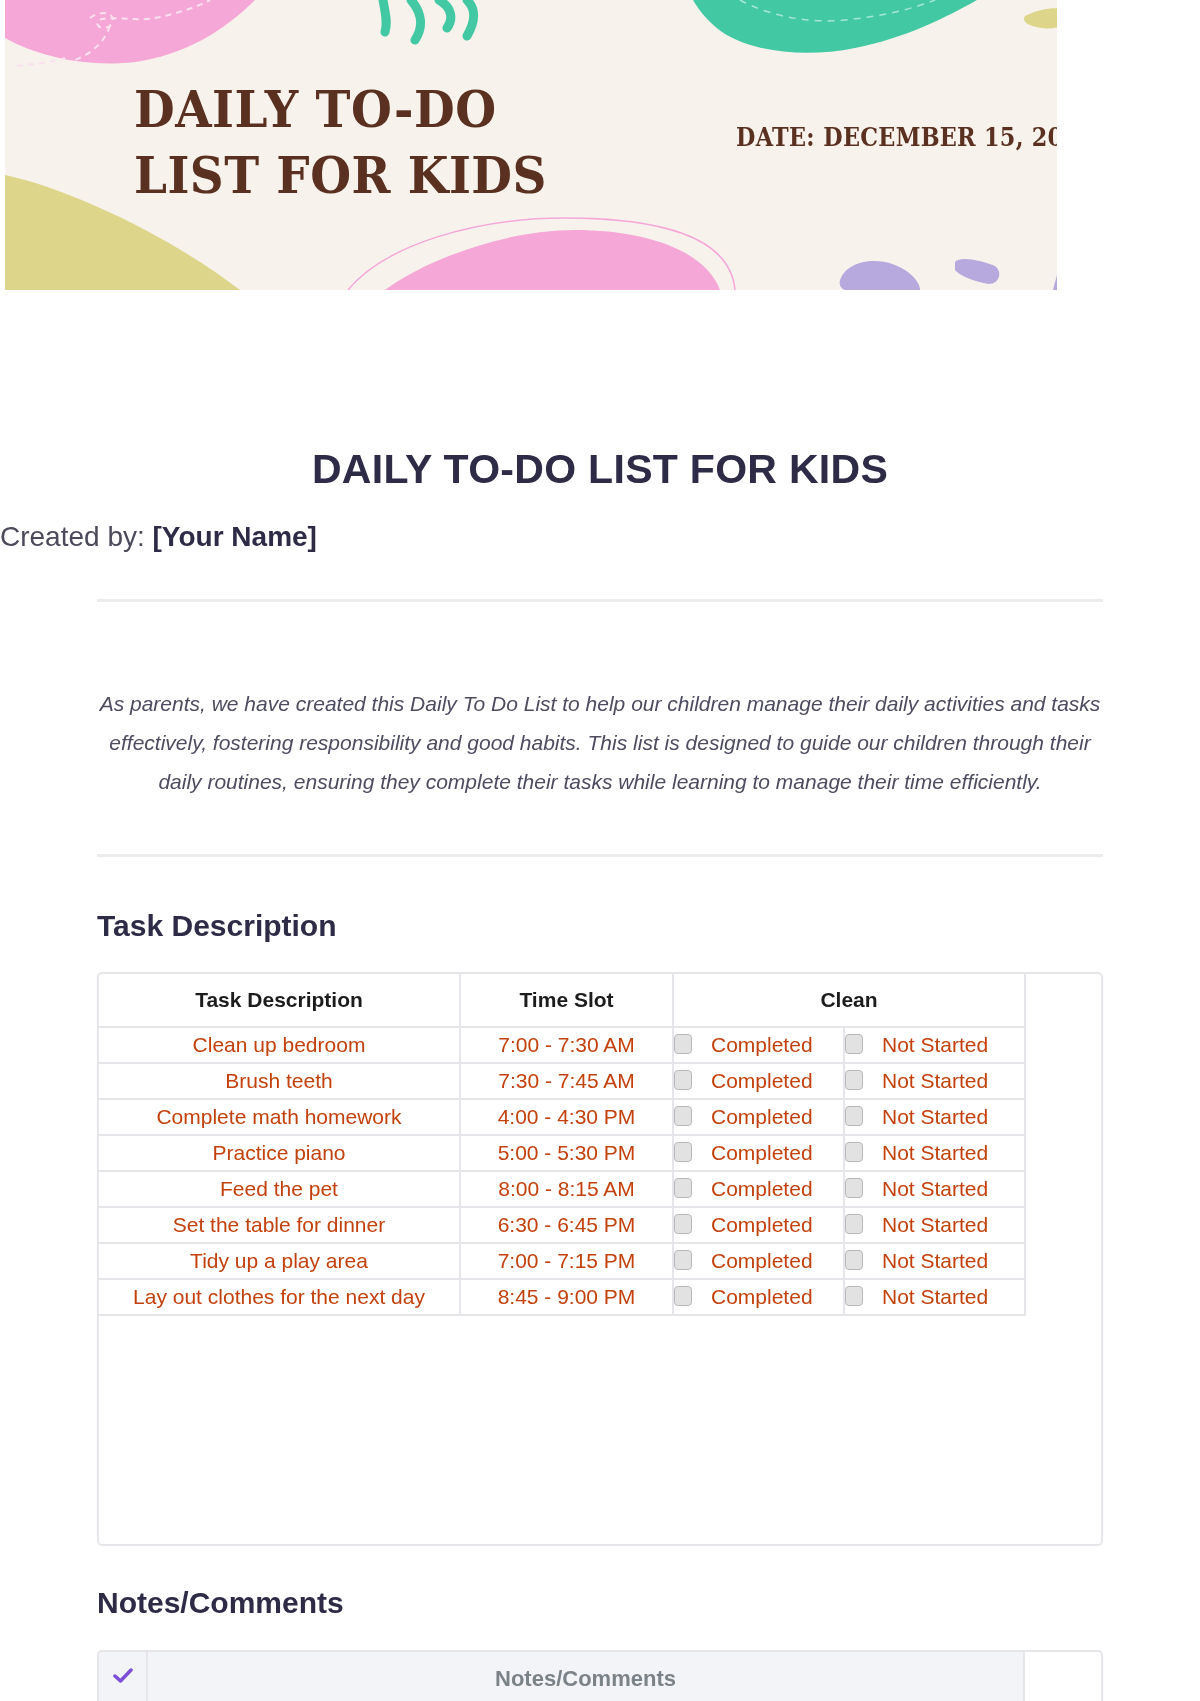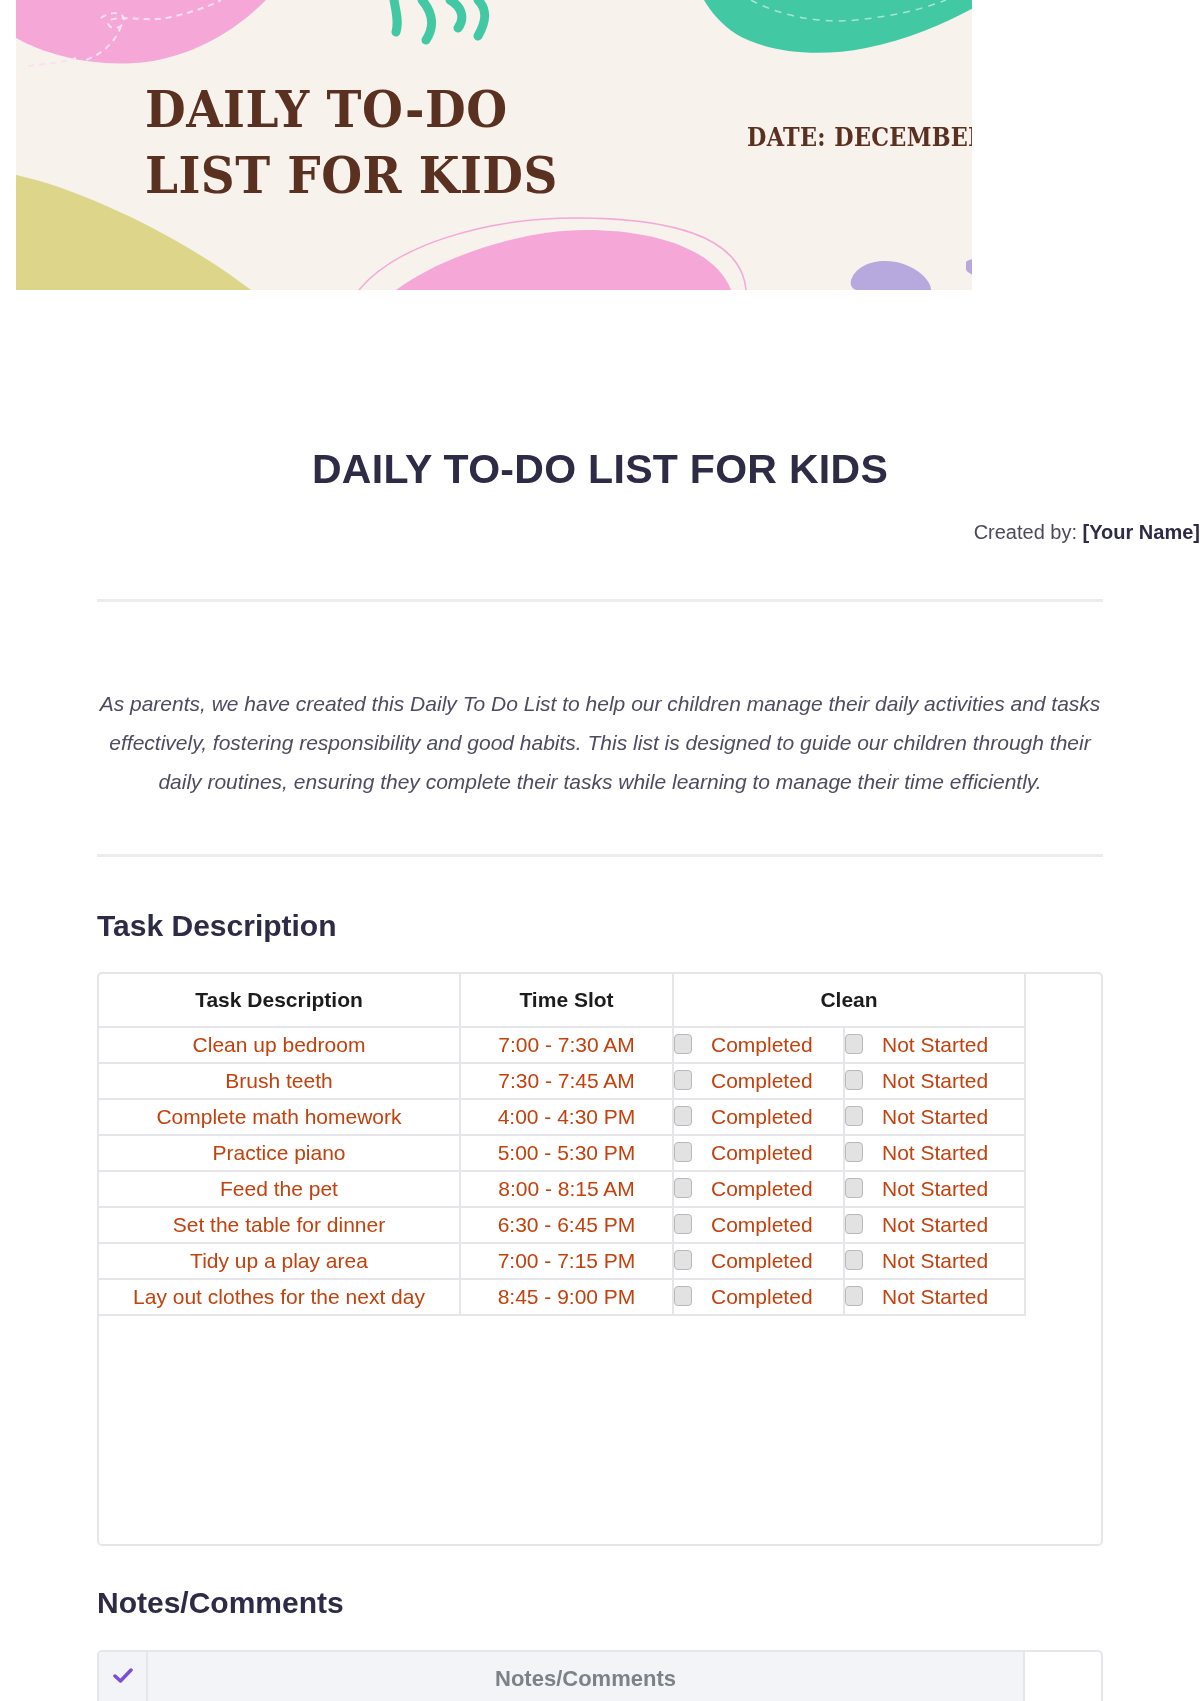--- a/index.html
+++ b/index.html
@@ -1,28 +1,28 @@
 <!DOCTYPE html>
 <html><head>
 <meta charset="utf-8">
 <style>
   * { box-sizing: border-box; margin: 0; padding: 0; }
   html, body { width: 1200px; height: 1701px; overflow: hidden; background: #ffffff; }
   body { font-family: "Liberation Sans", "DejaVu Sans", sans-serif; color: #2d2b45; position: relative; }
 
   
-  .banner { position: absolute; left: 16px; top: 0; width: 956px; height: 290px; background: #f7f2ec; overflow: hidden; }
+  .banner { position: absolute; left: 5px; top: 0; width: 1052px; height: 290px; background: #f7f2ec; overflow: hidden; }
   .banner svg.deco { position: absolute; left: 0; top: 0; }
   .banner-title { position: absolute; left: 129px; top: 76px; font-family: "DejaVu Serif", "Liberation Serif", serif; font-weight: bold; color: #5a3121; font-size: 51px; line-height: 66px; letter-spacing: 0.5px; white-space: pre-line; transform: scaleX(0.92); transform-origin: left top; }
   .banner-date { position: absolute; left: 731px; top: 122px; font-family: "DejaVu Serif", "Liberation Serif", serif; font-weight: bold; color: #5a3121; font-size: 26px; letter-spacing: 0.3px; transform: scaleX(0.86); transform-origin: left top; white-space: nowrap; }
   .banner-date .lbl { margin-right: 10px; }
 
   
   .doc-title { position: absolute; left: 0; width: 1200px; top: 446px; text-align: center; font-size: 41px; font-weight: bold; color: #2d2b45; letter-spacing: 0.3px; }
-  .created { position: absolute; left: 0; width: 1200px; top: 521px; text-align: right; font-size: 20px; color: #4a4a5a; }
+  .created { position: absolute; left: 0; width: 1200px; top: 521px; text-align: left; font-size: 28px; color: #4a4a5a; }
   .created b { color: #2d2b45; }
   .hr { position: absolute; left: 97px; width: 1006px; height: 3px; background: #ececee; }
   .hr1 { top: 599px; }
   .hr2 { top: 854px; }
 
   .intro { position: absolute; left: 97px; width: 1006px; top: 684px; text-align: center; font-style: italic; font-size: 21px; line-height: 39px; color: #4d4c60; }
 
   .section-h { position: absolute; left: 97px; font-size: 30px; font-weight: bold; color: #2d2b45; }
   .sh1 { top: 909px; }
   .sh2 { top: 1586px; }

